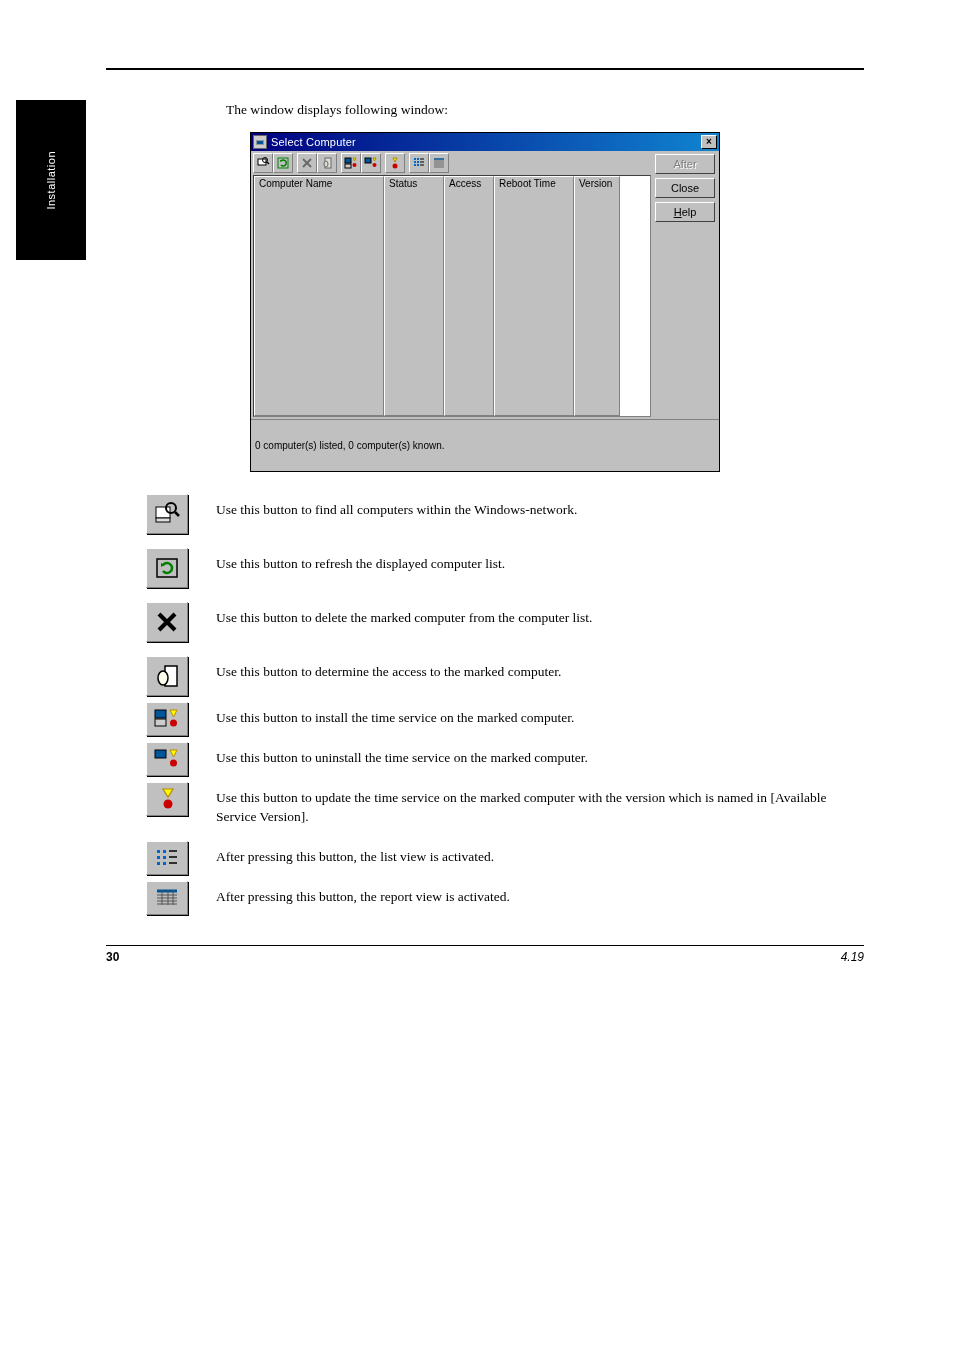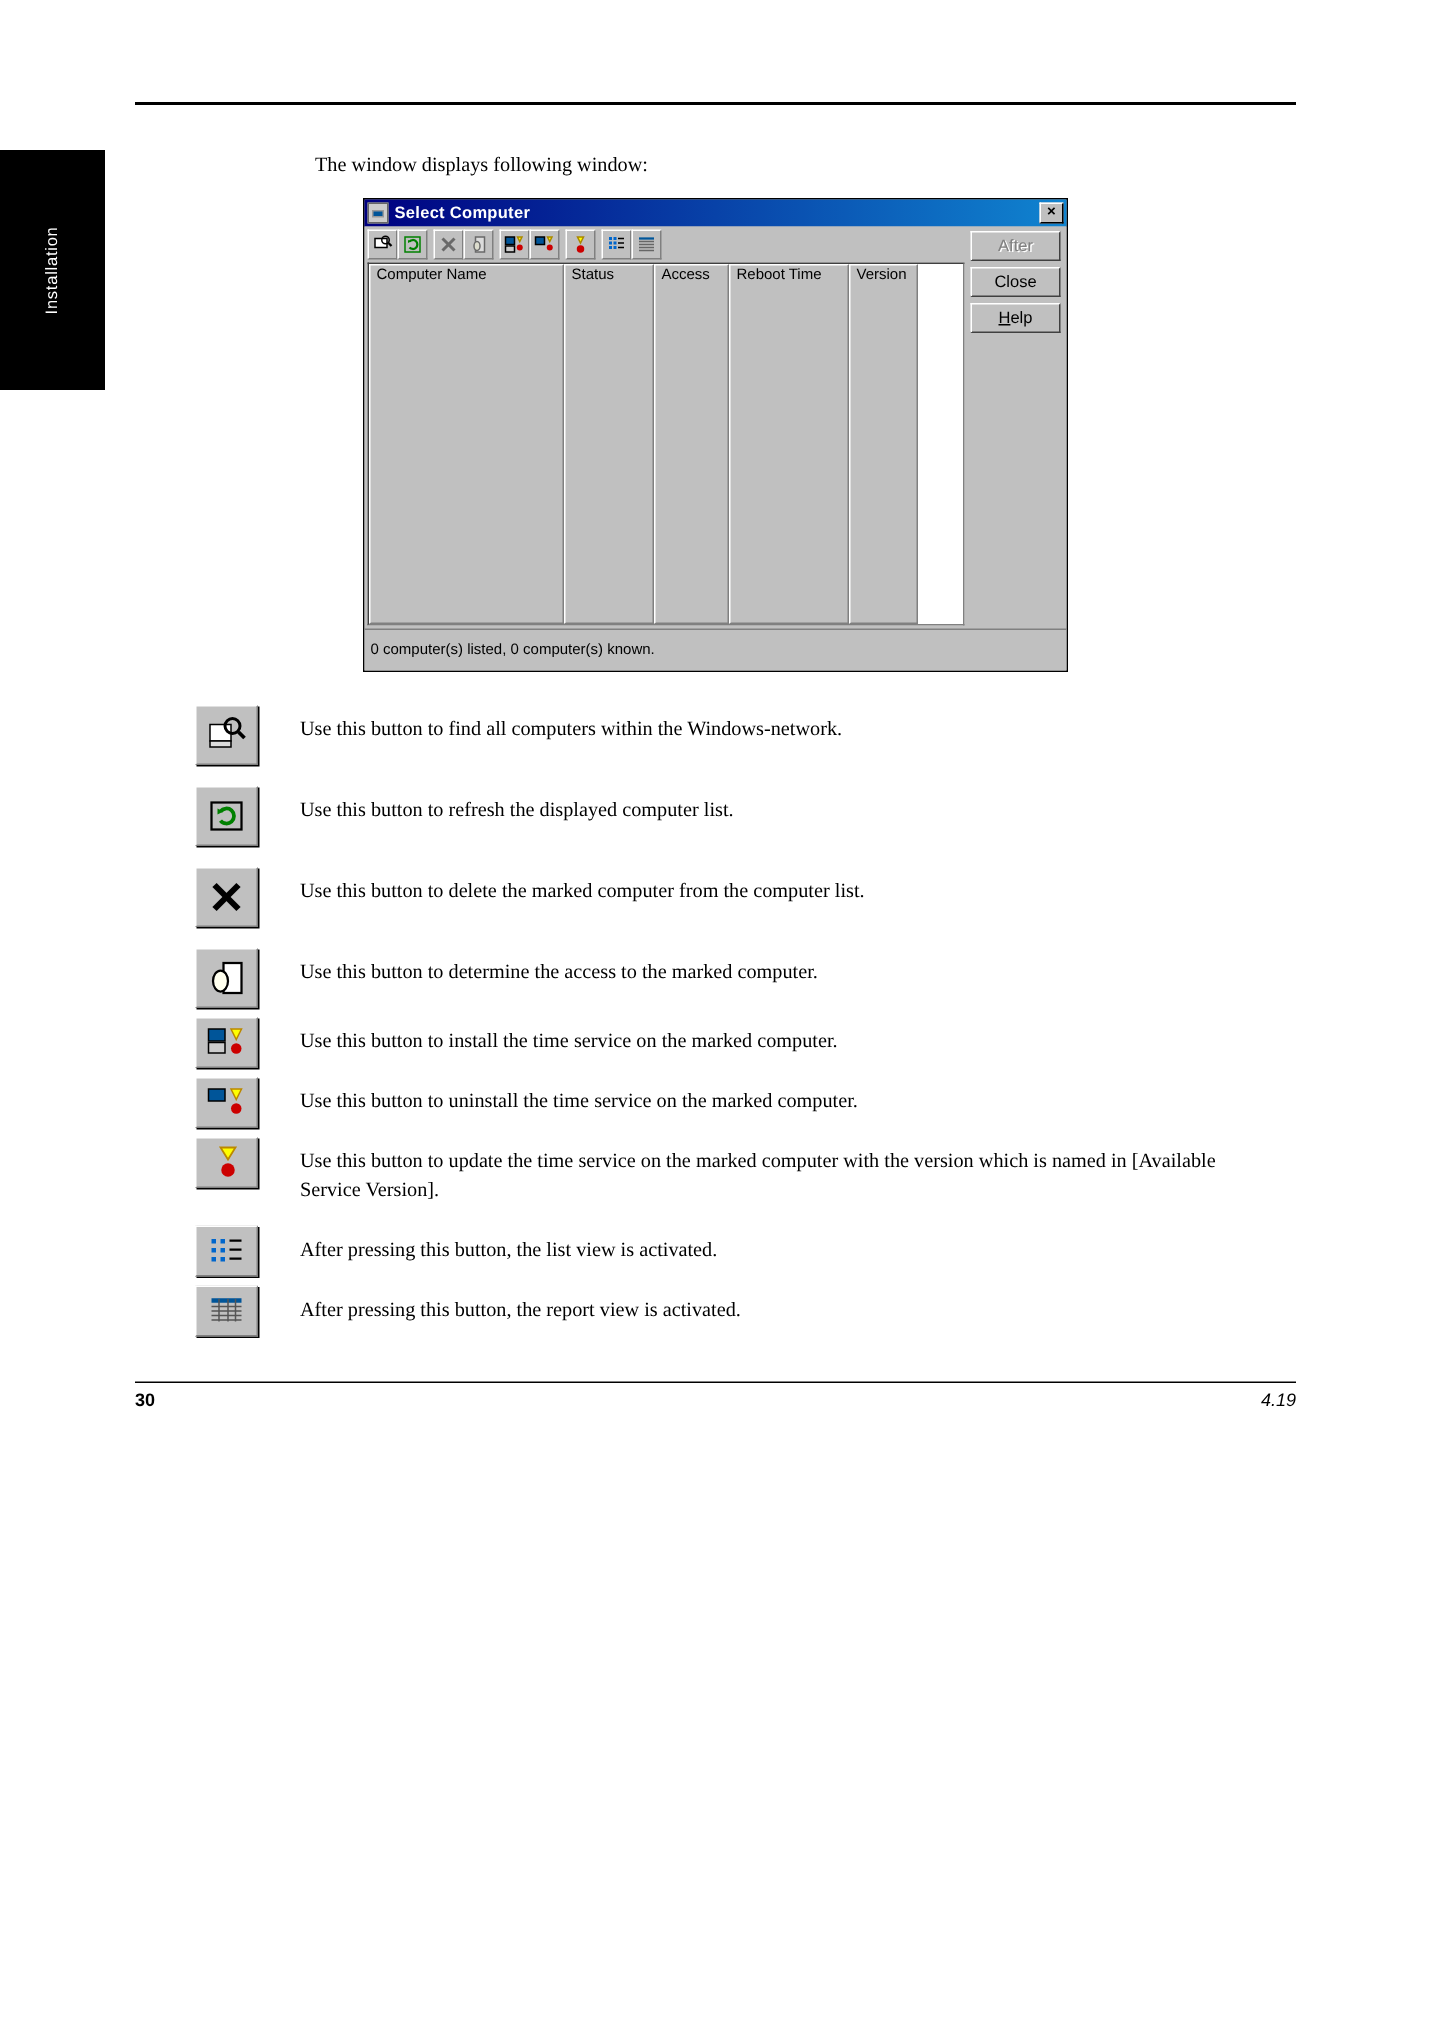--- a/index.html
+++ b/index.html
@@ -6,20 +6,21 @@
   body {
     margin: 0;
     background: #fff;
     font-family: Georgia, 'Times New Roman', serif;
     color: #000;
     width: 954px;
   }
   .page {
     padding: 68px 90px 60px 90px;
     position: relative;
+    margin-left: 16px;
   }
   .page-header-line {
     border-top: 2px solid #000;
     margin: 0 0 30px 0;
   }
   .side-tab {
     position: absolute;
     left: 0;
     top: 100px;
     width: 70px;
@@ -58,21 +59,21 @@
     color: #fff;
     display: flex;
     align-items: center;
     height: 18px;
     padding: 0 2px;
   }
   .titlebar-icon {
     width: 14px; height: 14px; background:#ccc; border:1px solid #666; margin-right:4px;
     display:flex;align-items:center;justify-content:center;font-size:7px;color:#333;
   }
-  .titlebar-text { flex:1; font-weight:bold; font-size:11px; letter-spacing:0.2px;}
+  .titlebar-text { flex:1; font-weight:normal; font-size:11px; letter-spacing:0.2px;}
   .titlebar-close {
     width:16px;height:14px;background:#c0c0c0;border:1px solid #fff;border-right-color:#000;border-bottom-color:#000;
     display:flex;align-items:center;justify-content:center;font-family:Arial;font-weight:bold;font-size:10px;color:#000;
   }
 
   .win-body {
     padding: 2px;
     display:flex;
     gap:4px;
     background:#c0c0c0;
@@ -110,21 +111,21 @@
   .col-name{flex:0 0 130px;}
   .col-status{flex:0 0 60px;}
   .col-access{flex:0 0 50px;}
   .col-reboot{flex:0 0 80px;}
   .col-version{flex:0 0 46px;}
   .list-rows { flex:1; background:#fff; }
 
   .statusbar {
     border-top:1px solid #808080;
     background:#c0c0c0;
-    font-size:10px; padding:8px 4px;
+    font-size:10px; padding:20px 4px;
   }
 
   .win-btn {
     display:block; width:60px; height:20px; margin-bottom:4px;
     background:#c0c0c0;
     border:1px solid #fff; border-right-color:#404040; border-bottom-color:#404040;
     font-size:11px; text-align:center; line-height:18px;
   }
   .win-btn.disabled { color:#808080; text-shadow:1px 1px #fff; }
   .win-btn .ul { text-decoration:underline; }

